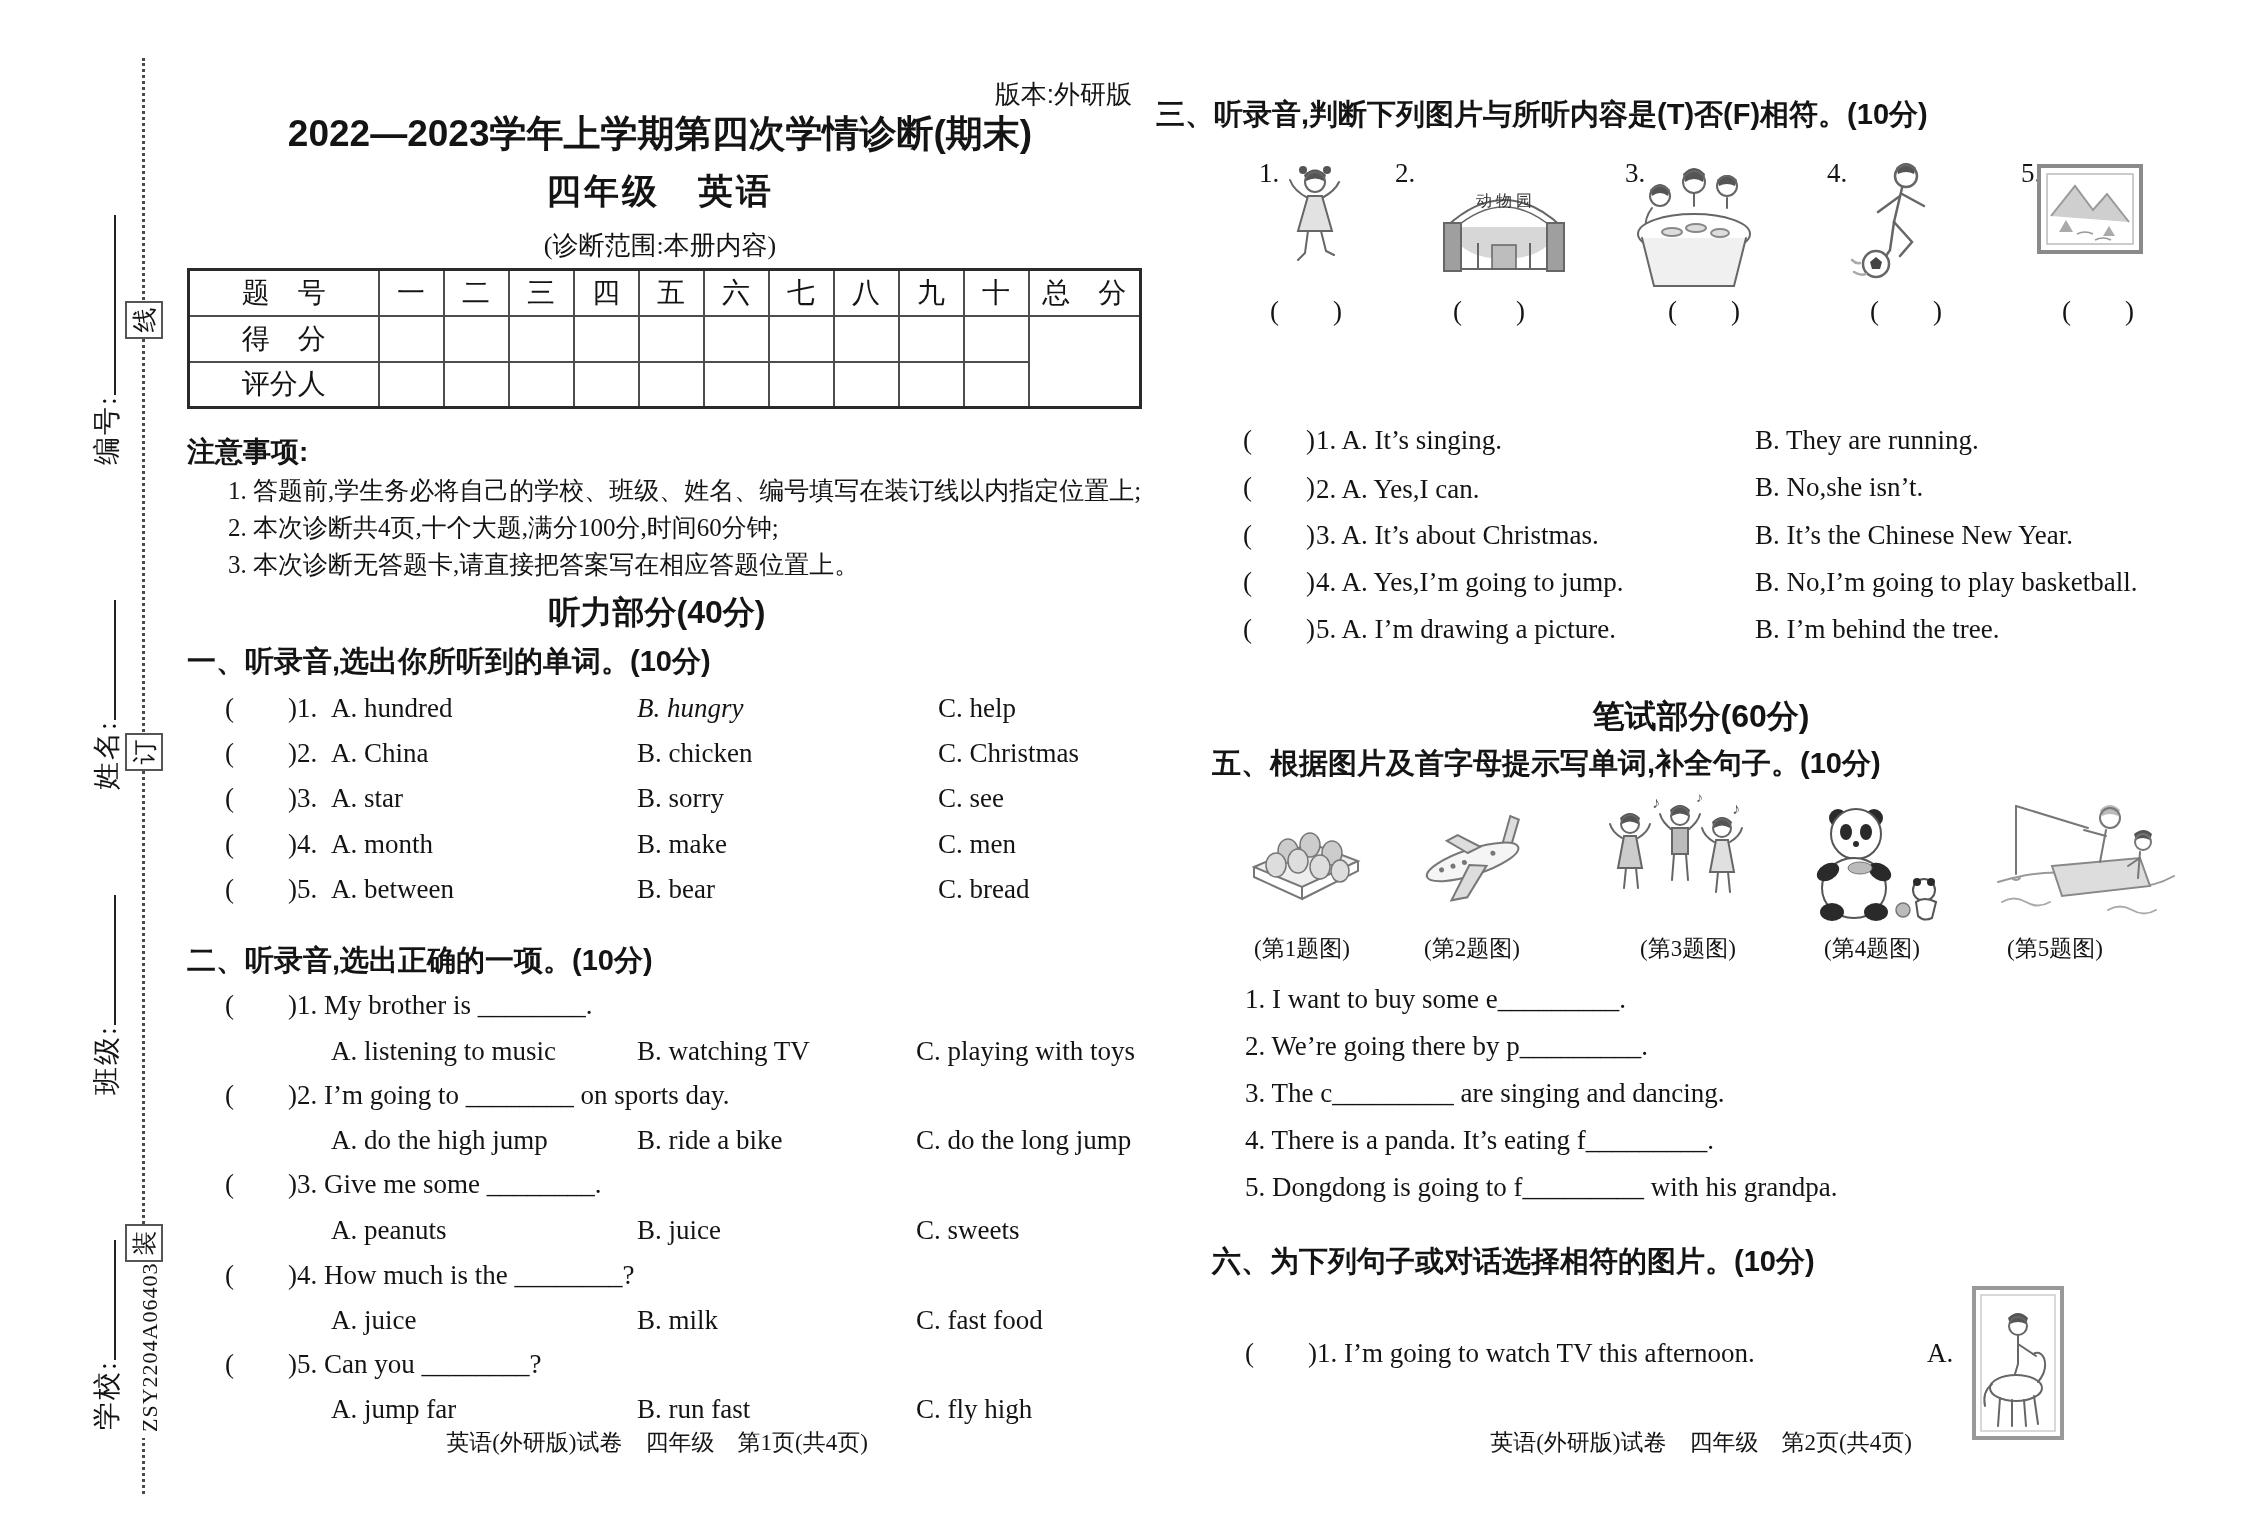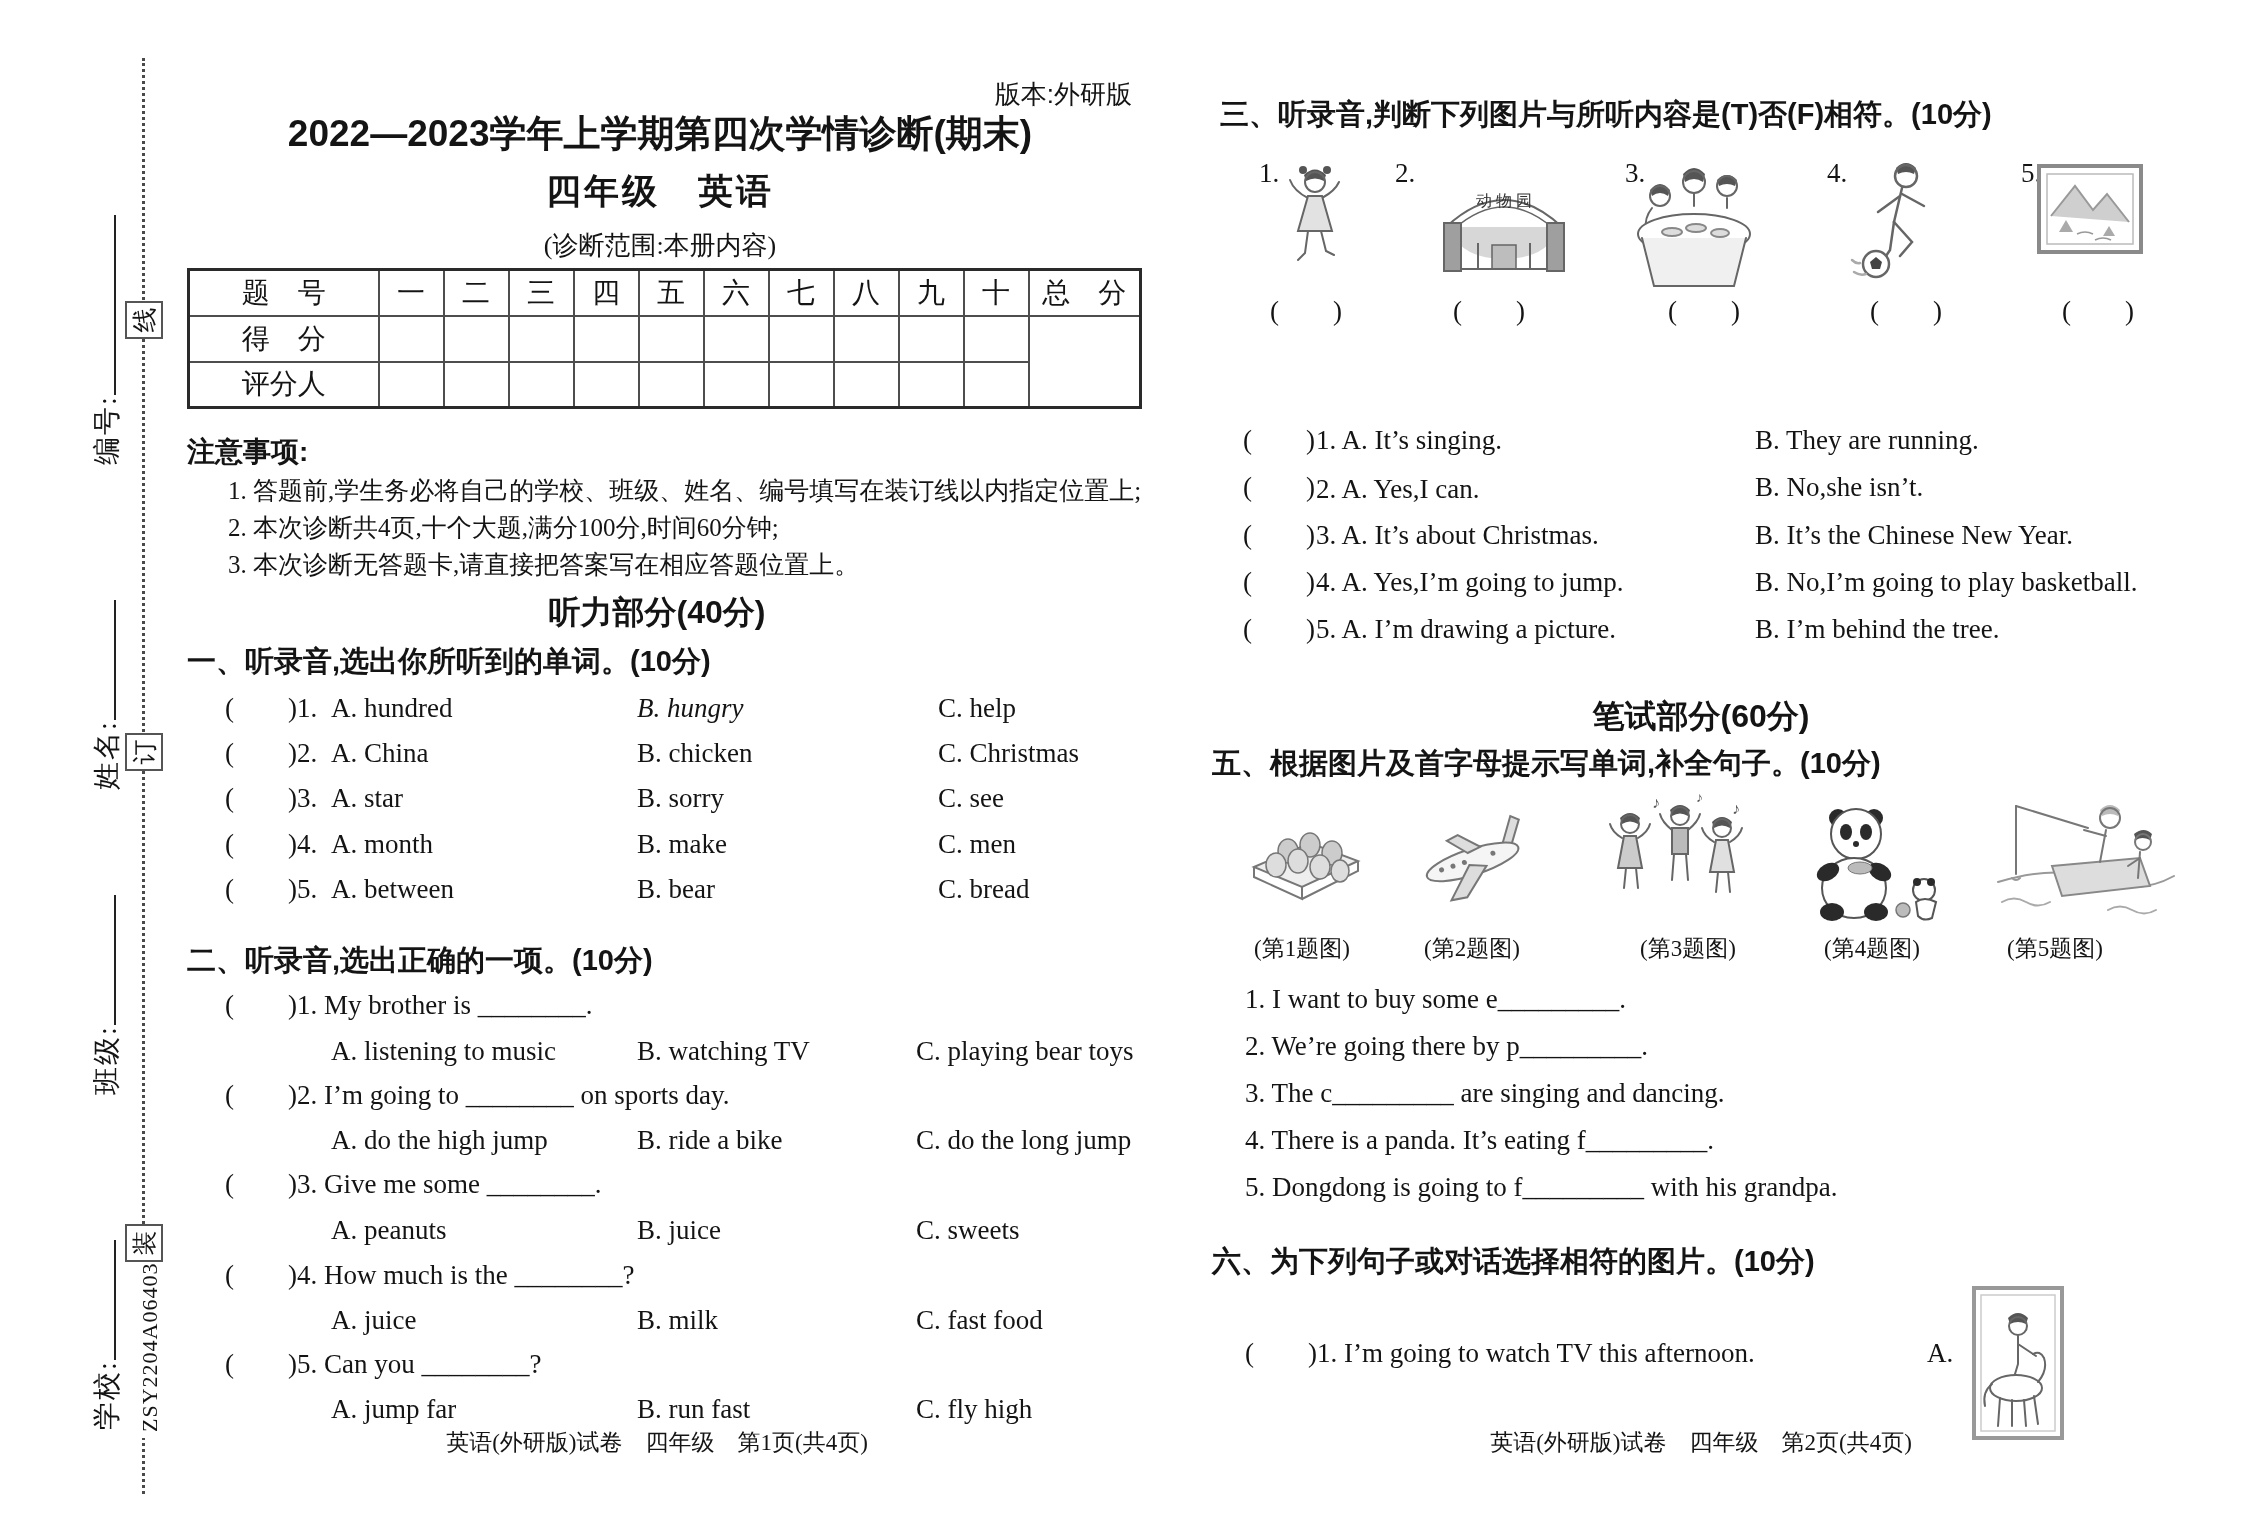--- a/index.html
+++ b/index.html
@@ -160,21 +160,21 @@
   <div class="line" style="left:225px; top:874px;">(　　)5.</div>
   <div class="line" style="left:331px; top:874px;">A. between</div>
   <div class="line" style="left:637px; top:874px;">B. bear</div>
   <div class="line" style="left:938px; top:874px;">C. bread</div>
 
   <div class="line hei" style="left:187px; top:944px; font-size:29px;">二、听录音,选出正确的一项。(10分)</div>
 
   <div class="line" style="left:225px; top:990px;">(　　)1. My brother is ________.</div>
   <div class="line" style="left:331px; top:1036px;">A. listening to music</div>
   <div class="line" style="left:637px; top:1036px;">B. watching TV</div>
-  <div class="line" style="left:916px; top:1036px;">C. playing bear toys</div>
+  <div class="line" style="left:916px; top:1036px;">C. playing with toys</div>
 
   <div class="line" style="left:225px; top:1080px;">(　　)2. I’m going to ________ on sports day.</div>
   <div class="line" style="left:331px; top:1125px;">A. do the high jump</div>
   <div class="line" style="left:637px; top:1125px;">B. ride a bike</div>
   <div class="line" style="left:916px; top:1125px;">C. do the long jump</div>
 
   <div class="line" style="left:225px; top:1169px;">(　　)3. Give me some ________.</div>
   <div class="line" style="left:331px; top:1215px;">A. peanuts</div>
   <div class="line" style="left:637px; top:1215px;">B. juice</div>
   <div class="line" style="left:916px; top:1215px;">C. sweets</div>
@@ -184,21 +184,21 @@
   <div class="line" style="left:637px; top:1305px;">B. milk</div>
   <div class="line" style="left:916px; top:1305px;">C. fast food</div>
 
   <div class="line" style="left:225px; top:1349px;">(　　)5. Can you ________?</div>
   <div class="line" style="left:331px; top:1394px;">A. jump far</div>
   <div class="line" style="left:637px; top:1394px;">B. run fast</div>
   <div class="line" style="left:916px; top:1394px;">C. fly high</div>
 
   <div class="line ctr" style="left:657px; top:1430px; font-size:23px;">英语(外研版)试卷　四年级　第1页(共4页)</div>
 
-  <div class="line hei" style="left:1220px; top:98px; font-size:29px;">三、听录音,判断下列图片与所听内容是(T)否(F)相符。(10分)</div>
+  <div class="line hei" style="left:1156px; top:98px; font-size:29px;">三、听录音,判断下列图片与所听内容是(T)否(F)相符。(10分)</div>
 
   <div class="line" style="left:1259px; top:158px;">1.</div>
   <div class="line" style="left:1395px; top:158px;">2.</div>
   <div class="line" style="left:1625px; top:158px;">3.</div>
   <div class="line" style="left:1827px; top:158px;">4.</div>
   <div class="line" style="left:2021px; top:158px;">5.</div>
 
   <div class="fig" style="left:1277px; top:163px;">
     <svg width="68" height="115" viewBox="0 0 68 115">
       <g stroke="#666" stroke-width="2" fill="none" stroke-linecap="round">

